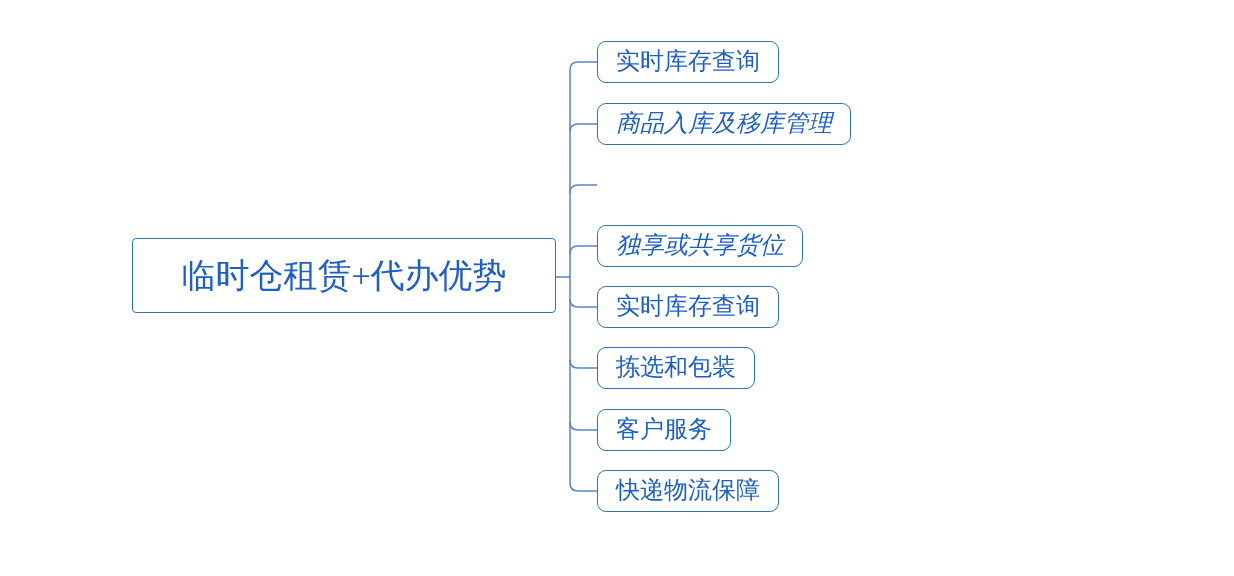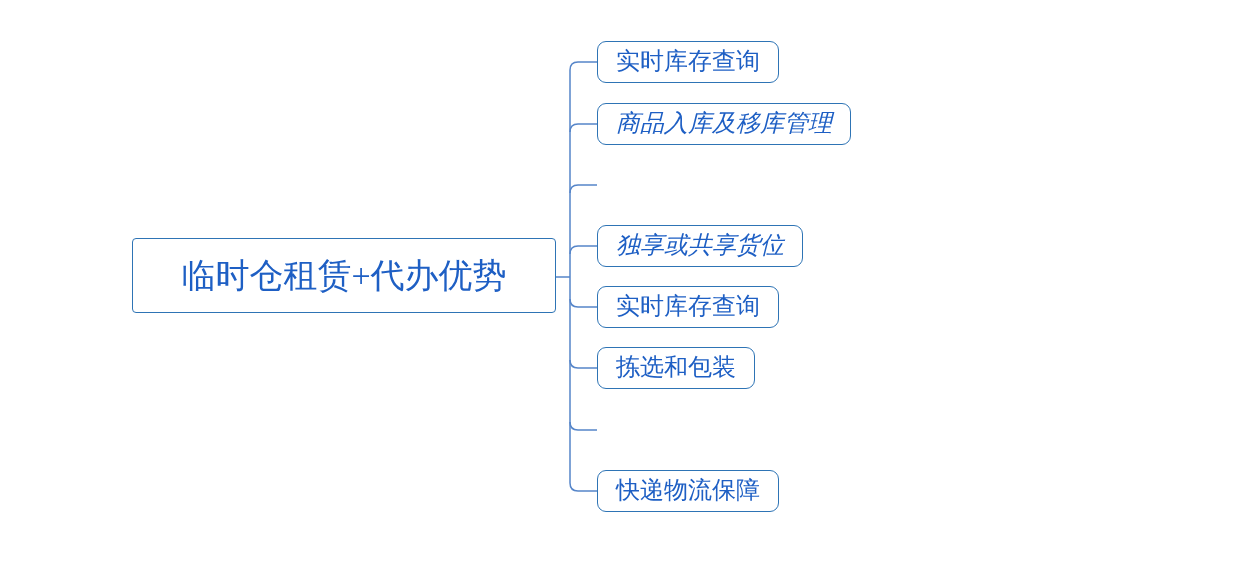--- a/index.html
+++ b/index.html
@@ -95,17 +95,20 @@
   </div>
   <div class="node child-node c4">
     <span>独享或共享货位</span>
   </div>
   <div class="node child-node c5">
     <span>实时库存查询</span>
   </div>
   <div class="node child-node c6">
     <span>拣选和包装</span>
   </div>
+  <div class="node child-node c7">
+    <span>客户服务</span>
+  </div>
   <div class="node child-node c8">
     <span>快递物流保障</span>
   </div>
 
 </div>
 
 </body></html>

